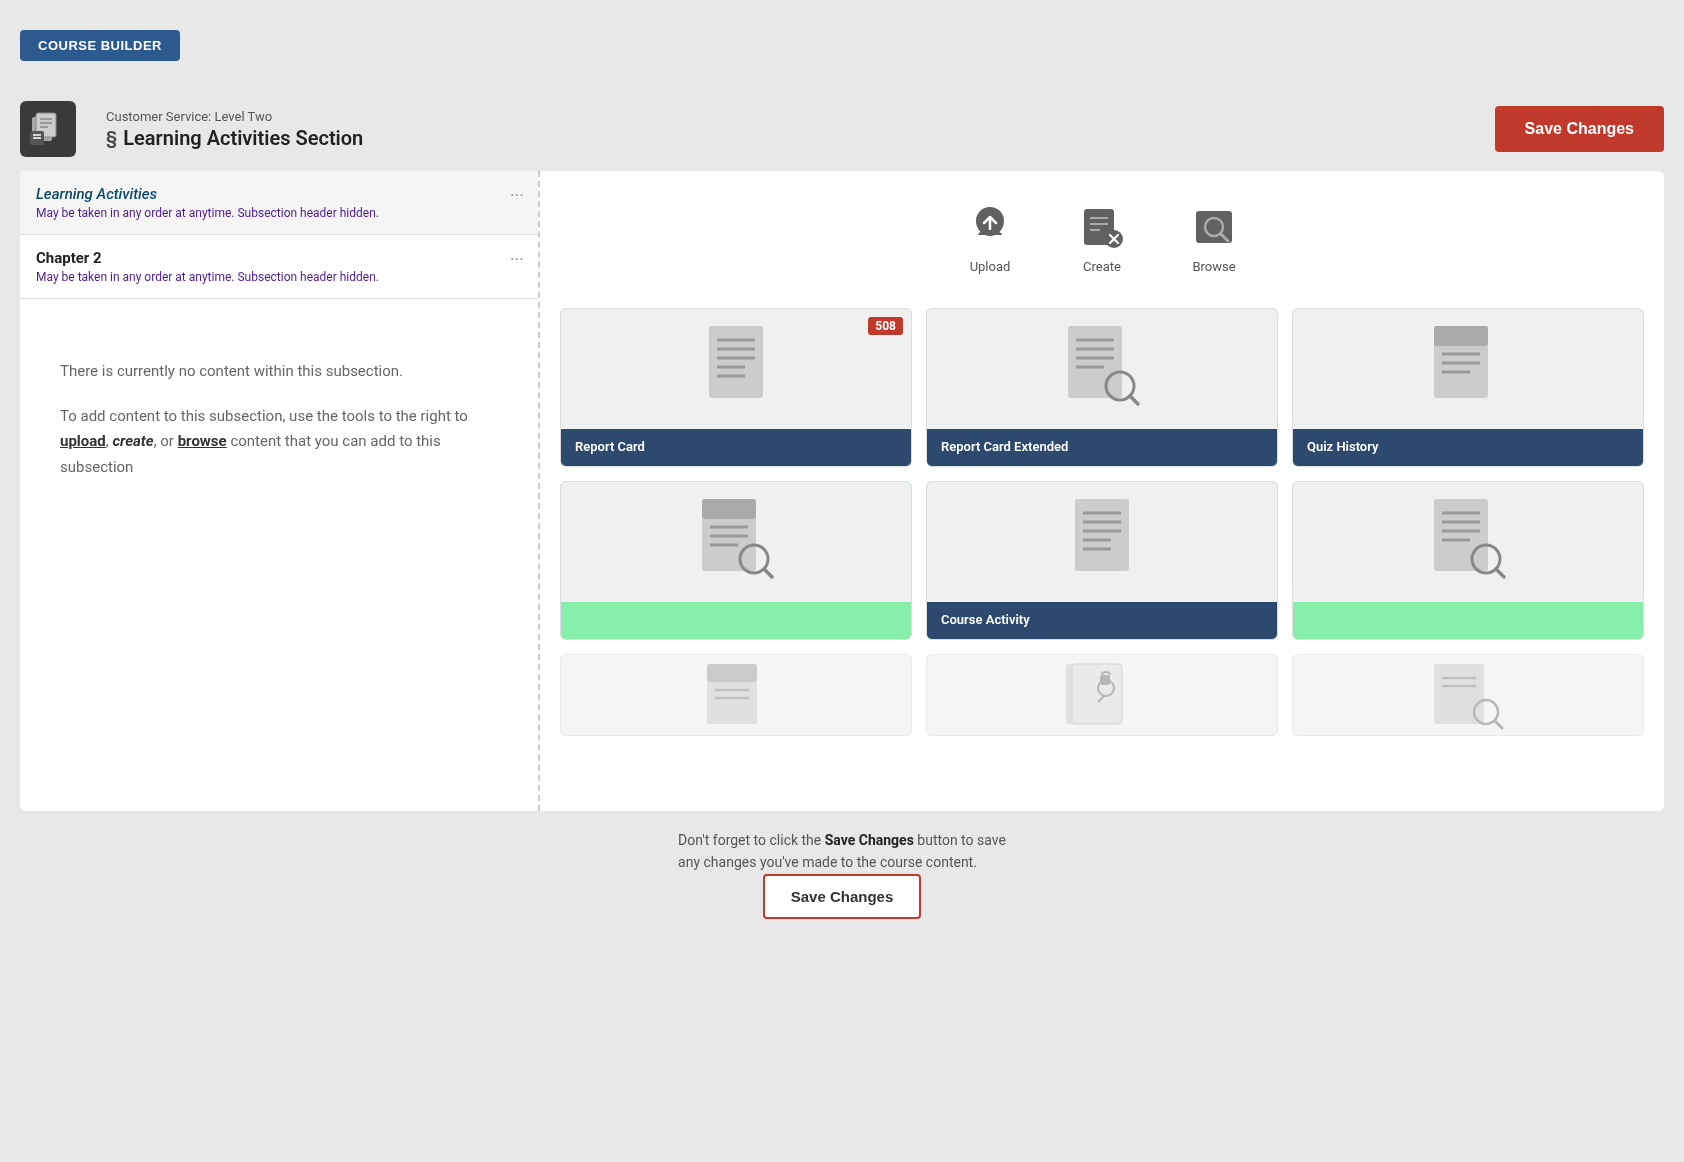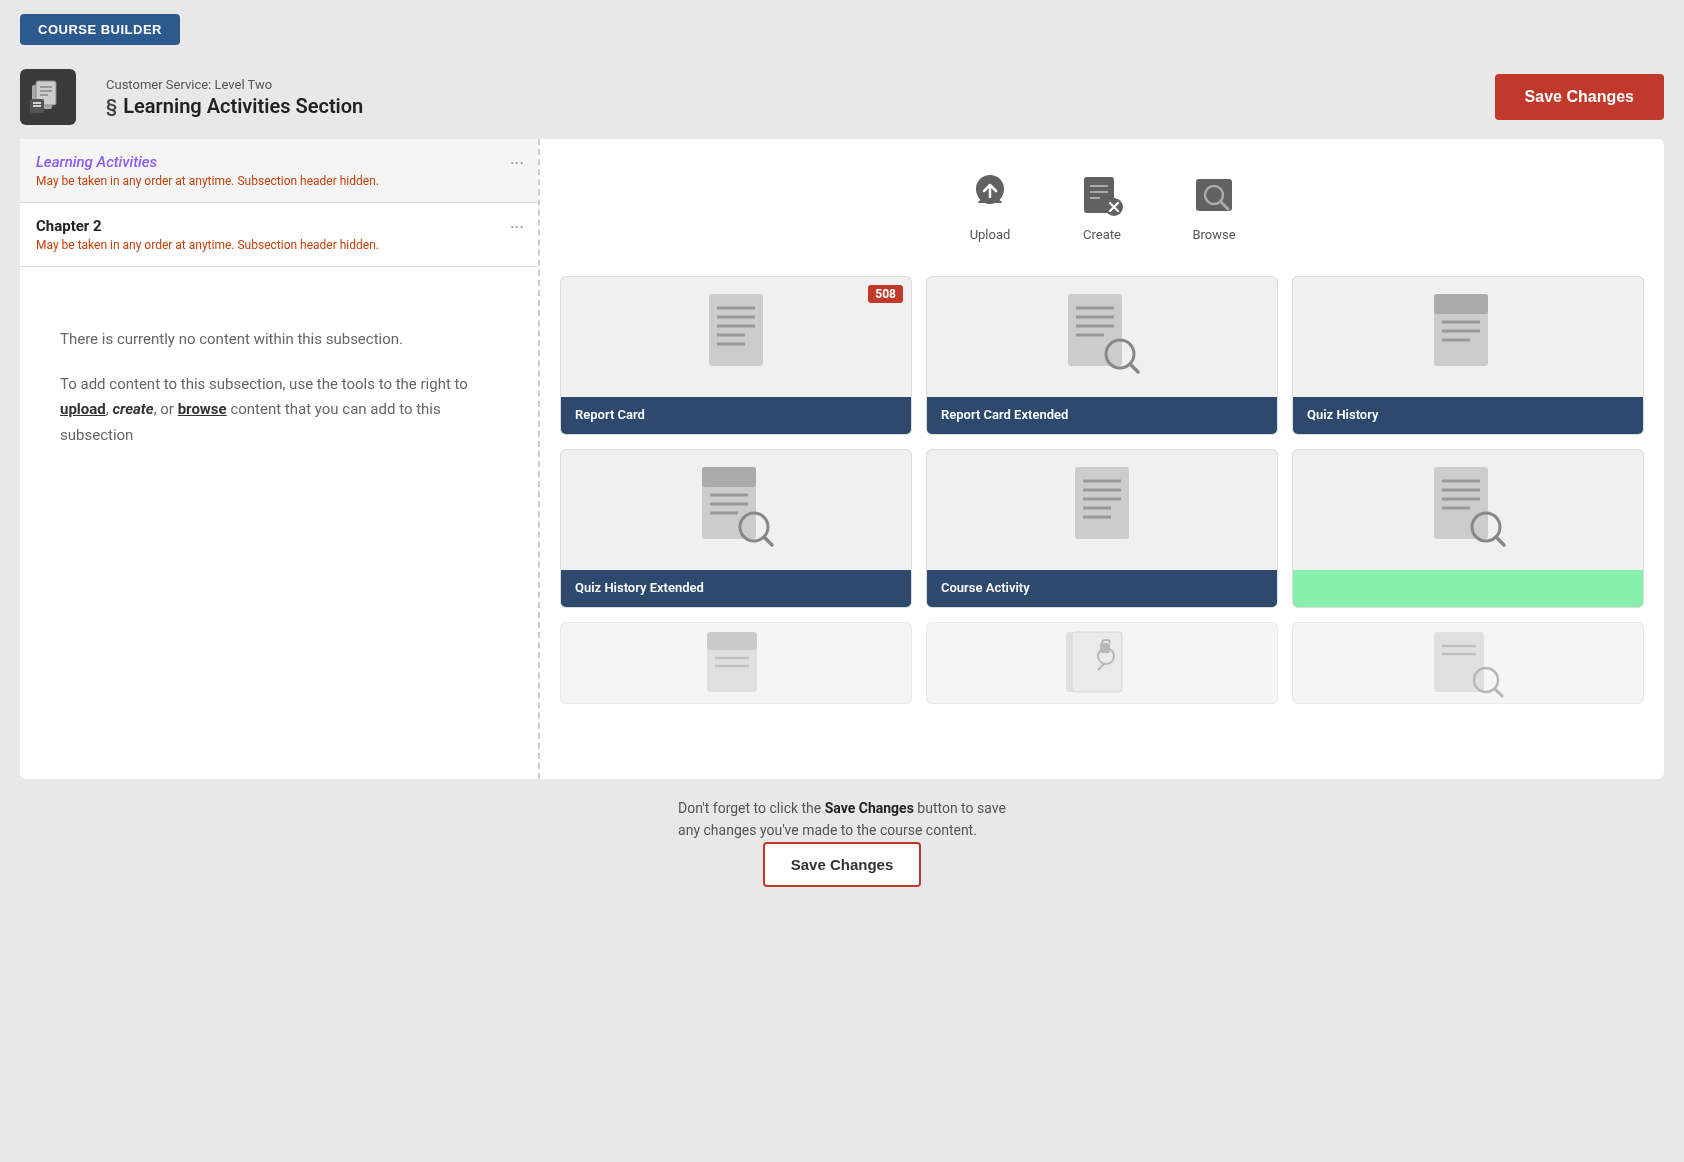--- a/index.html
+++ b/index.html
@@ -5,21 +5,21 @@
     * { box-sizing: border-box; margin: 0; padding: 0; }
     body {
       font-family: -apple-system, BlinkMacSystemFont, 'Segoe UI', Roboto, sans-serif;
       background: #e8e8e8;
       min-height: 100vh;
     }
 
     
     .top-bar {
       background: #e8e8e8;
-      padding: 14px 20px;
+      padding: 30px 20px;
     }
     .course-builder-btn {
       background: #2d5a8e;
       color: white;
       border: none;
       padding: 8px 18px;
       font-size: 13px;
       font-weight: 700;
       letter-spacing: 0.5px;
       border-radius: 4px;
@@ -103,32 +103,32 @@
     .subsection-item {
       padding: 14px 16px;
       border-bottom: 1px solid #ddd;
       position: relative;
     }
     .subsection-item.dimmed {
       background: #f5f5f5;
     }
     .subsection-title {
       font-size: 15px;
-      color: #8b5cf6;
+      color: #0c4a6e;
       font-style: italic;
       font-weight: 500;
     }
     .subsection-title.bold {
       font-style: normal;
       font-weight: 700;
       color: #222;
     }
     .subsection-subtitle {
       font-size: 12px;
-      color: #c2410c;
+      color: #4c1d95;
       margin-top: 3px;
     }
     .subsection-menu {
       position: absolute;
       right: 14px;
       top: 14px;
       color: #999;
       font-size: 18px;
       cursor: pointer;
     }
@@ -416,21 +416,20 @@
           <svg width="80" height="90" viewBox="0 0 80 90" fill="none">
             <rect x="6" y="2" width="54" height="72" rx="3" fill="#ccc"></rect>
             <rect x="6" y="2" width="54" height="20" rx="3" fill="#aaa"></rect>
             <line x1="14" y1="30" x2="52" y2="30" stroke="#999" stroke-width="3"></line>
             <line x1="14" y1="39" x2="52" y2="39" stroke="#999" stroke-width="3"></line>
             <line x1="14" y1="48" x2="42" y2="48" stroke="#999" stroke-width="3"></line>
             <circle cx="58" cy="62" r="14" fill="none" stroke="#888" stroke-width="3"></circle>
             <line x1="68" y1="72" x2="76" y2="80" stroke="#888" stroke-width="3.5" stroke-linecap="round"></line>
           </svg>
         </div>
-        <div class="card-label">Quiz History Extended</div>
       </div>
 
       <div class="content-card">
         <div class="card-image">
           <svg width="70" height="90" viewBox="0 0 70 90" fill="none">
             <rect x="8" y="2" width="54" height="72" rx="3" fill="#ccc"></rect>
             <line x1="16" y1="16" x2="54" y2="16" stroke="#999" stroke-width="3"></line>
             <line x1="16" y1="25" x2="54" y2="25" stroke="#999" stroke-width="3"></line>
             <line x1="16" y1="34" x2="54" y2="34" stroke="#999" stroke-width="3"></line>
             <line x1="16" y1="43" x2="44" y2="43" stroke="#999" stroke-width="3"></line>

